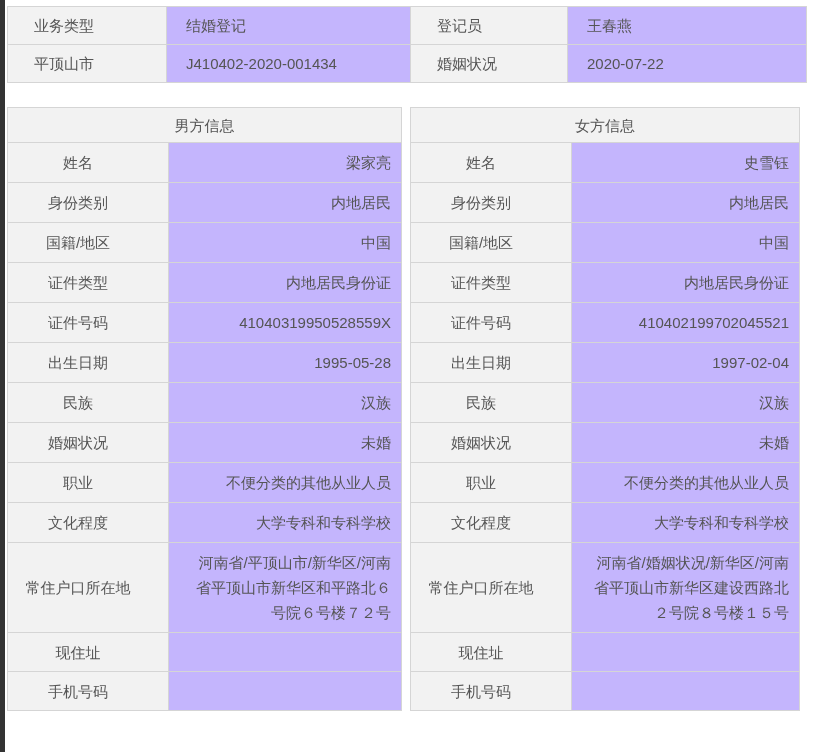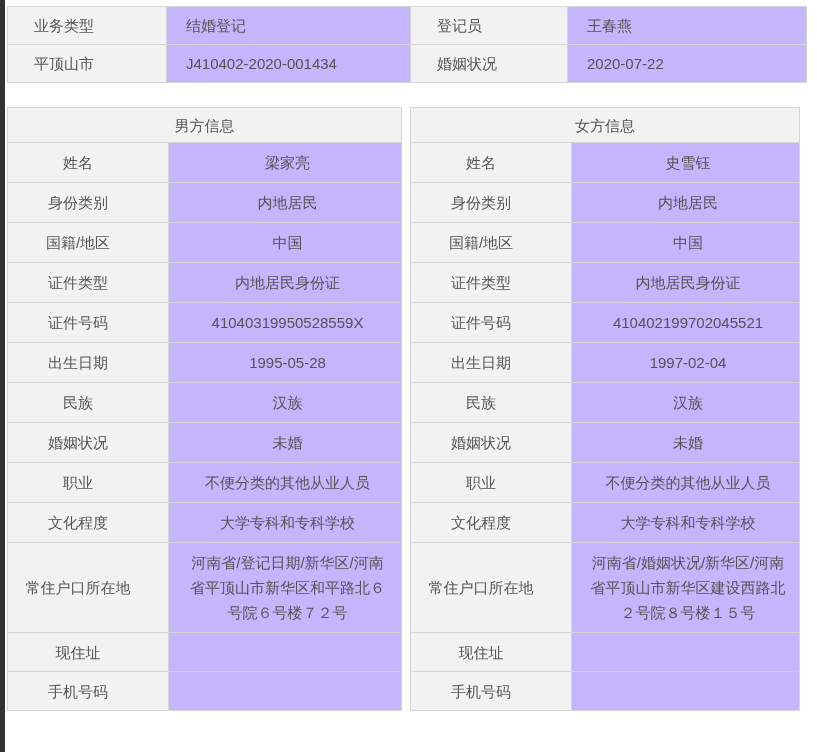--- a/index.html
+++ b/index.html
@@ -37,21 +37,21 @@
   
   .tables-row { display: flex; margin-top: 24px; }
   .info-table td { height: 39px; }
   .info-table { width: 394px; }
   .info-table.female { width: 389px; margin-left: 8px; }
   .info-table .hdr td {
     height: 35px; text-align: center; background: #f2f2f2;
   }
   .info-table .lbl { text-align: center; padding-right: 20px; }
   .info-table .val {
-    text-align: center; padding: 7px 10px 7px 15px;
+    text-align: right; padding: 7px 10px 7px 15px;
     word-break: break-all;
   }
 </style>
 </head>
 <body>
 
 <div class="page">
   <div class="edge-strip"></div>
 
   <div class="content">
@@ -127,21 +127,21 @@
             <tr>
               <td class="lbl">职业</td>
               <td class="val">不便分类的其他从业人员</td>
             </tr>
             <tr>
               <td class="lbl">文化程度</td>
               <td class="val">大学专科和专科学校</td>
             </tr>
             <tr>
               <td class="lbl">常住户口所在地</td>
-              <td class="val">河南省/登记日期/新华区/河南省平顶山市新华区和平路北６号院６号楼７２号</td>
+              <td class="val">河南省/平顶山市/新华区/河南省平顶山市新华区和平路北６号院６号楼７２号</td>
             </tr>
             <tr>
               <td class="lbl">现住址</td>
               <td class="val"></td>
             </tr>
             <tr>
               <td class="lbl">手机号码</td>
               <td class="val"></td>
             </tr>
           </tbody>

